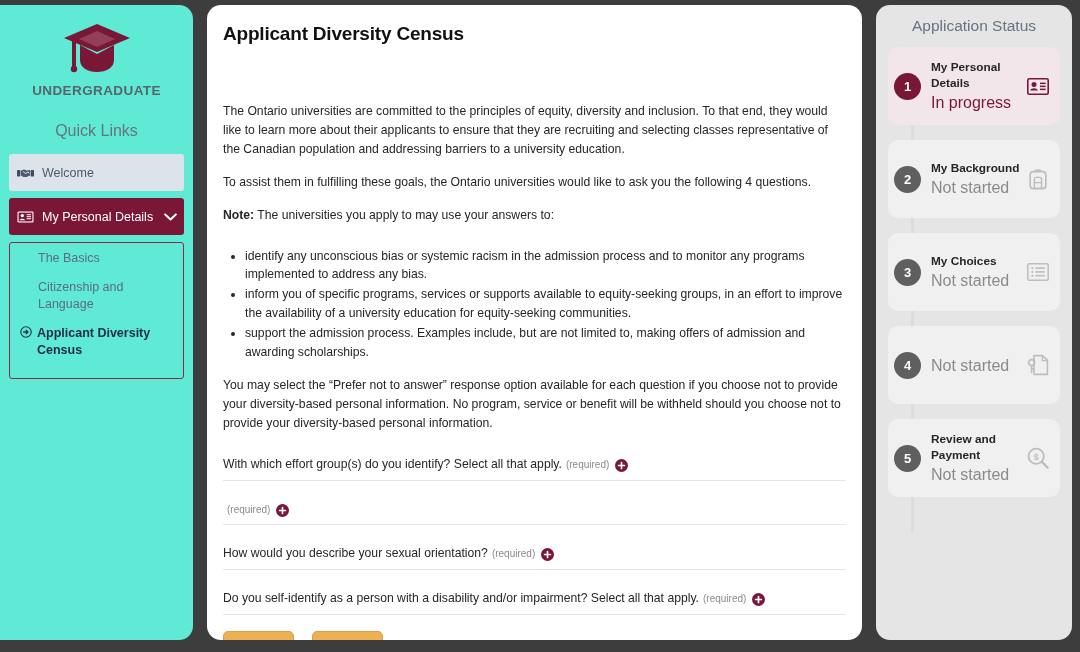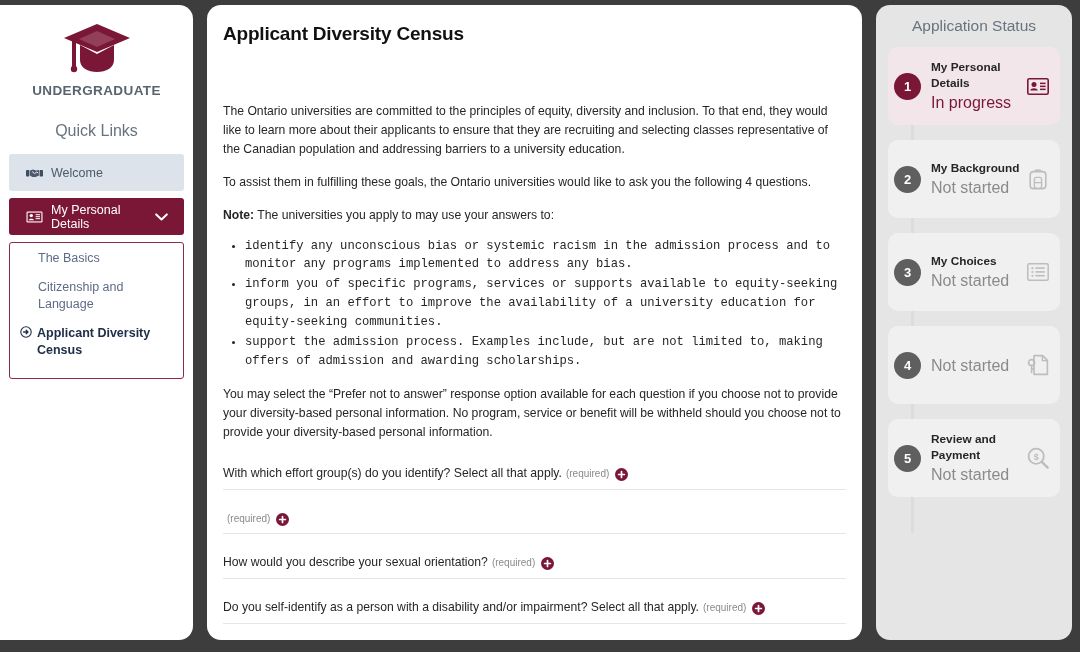--- a/index.html
+++ b/index.html
@@ -19,21 +19,21 @@
     background: #3d3d3d;
   }
 
   
   .sidebar {
     position: absolute;
     left: 0;
     top: 5px;
     width: 193px;
     height: 635px;
-    background: #ffffff;
+    background: #5eead4;
     border-radius: 0 14px 14px 0;
     overflow: hidden;
   }
 
   .logo-wrap {
     text-align: center;
     padding-top: 16px;
   }
   .cap-svg { display: block; margin: 0 auto; }
 
@@ -52,21 +52,21 @@
     color: #67737f;
     margin-top: 24px;
     margin-bottom: 14px;
   }
 
   .nav-item {
     display: flex;
     align-items: center;
     height: 37px;
     margin: 0 9px 7px 9px;
-    padding: 0 16px;
+    padding: 0 7px;
     border-radius: 3px;
     font-size: 12.5px;
   }
   .nav-item.welcome {
     background: #dde3ea;
     color: #4c5a6b;
   }
   .nav-item.active {
     background: #7a1636;
     color: #ffffff;
@@ -136,23 +136,22 @@
   .body-text {
     font-size: 12.2px;
     color: #262626;
     line-height: 1.55;
     margin-top: 14px;
   }
   .intro-1 { margin-top: 57px; }
   .note-label { font-weight: bold; }
 
   .bullets {
-    margin-top: 12px;
+    margin-top: 22px;
     padding-left: 22px;
-    font-family: Liberation Mono, monospace;
   }
   .bullets li {
     font-size: 12.2px;
     color: #262626;
     line-height: 1.55;
     margin-bottom: 1px;
   }
 
   .questions { margin-top: 18px; }
 

